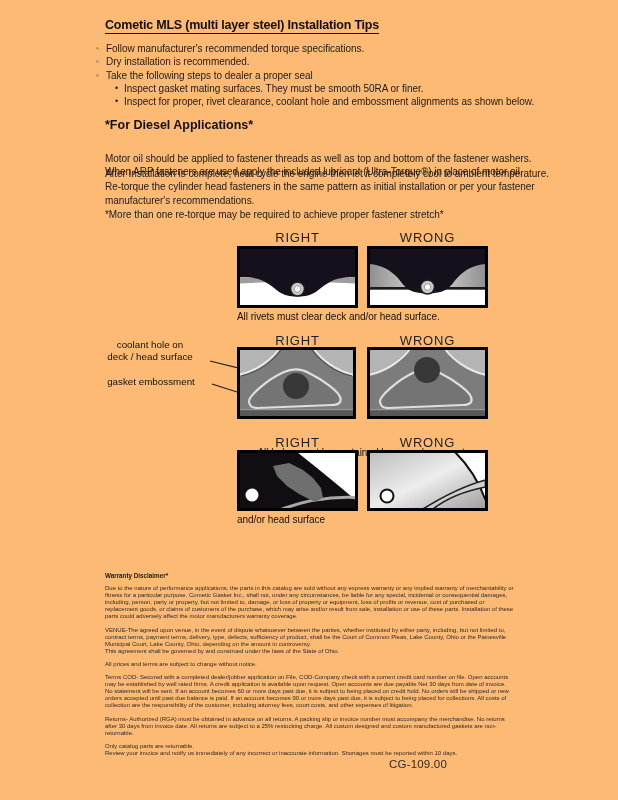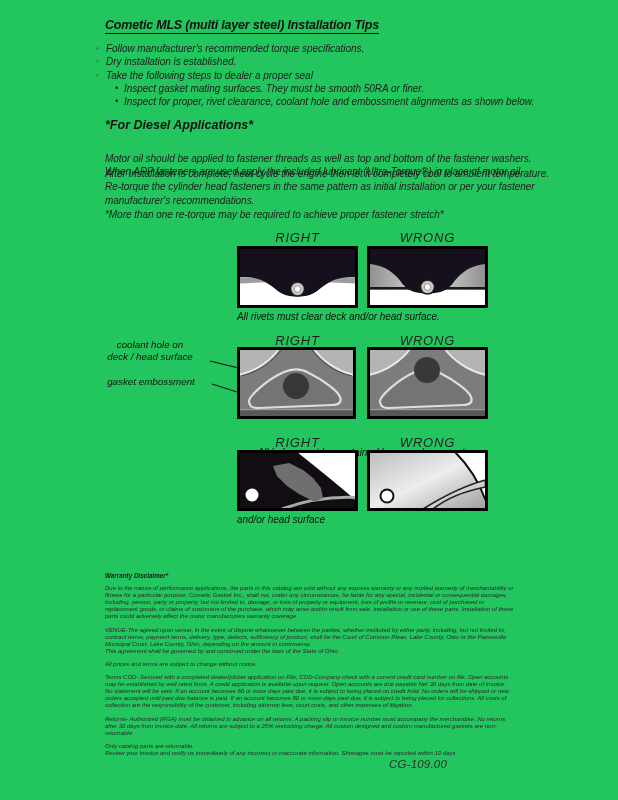--- a/index.html
+++ b/index.html
@@ -1,17 +1,17 @@
 <!DOCTYPE html>
 <html><head>
 <meta charset="utf-8">
 <style>
   html,body{margin:0;padding:0;background:#ffffff;}
   body{width:618px;height:800px;font-family:"Liberation Sans",sans-serif;color:#1c1c1c;}
-  .page{position:relative;width:618px;height:800px;background:#22c55e;overflow:hidden;font-style:italic;}
+  .page{position:relative;width:618px;height:800px;background:#fdba74;overflow:hidden;}
 
   .title{position:absolute;left:105px;top:18px;font-size:12.5px;font-weight:bold;
          letter-spacing:-0.2px;border-bottom:1.6px solid #111;padding-bottom:1px;color:#111;}
 
   .tips{position:absolute;left:96px;top:42px;width:450px;font-size:10px;line-height:13.3px;letter-spacing:-0.05px;}
   .tip{display:flex;}
   .tip .m{width:10px;flex:none;font-size:8px;line-height:13.3px;}
   .sub{margin-left:19px;}
   .sub .m{width:9px;font-size:9px;}
 
@@ -44,21 +44,21 @@
 
   <div class="title">Cometic MLS (multi layer steel) Installation Tips</div>
 
   <div class="tips">
     <div class="tip">
       <span class="m">◦</span>
       <span>Follow manufacturer's recommended torque specifications.</span>
     </div>
     <div class="tip">
       <span class="m">◦</span>
-      <span>Dry installation is established.</span>
+      <span>Dry installation is recommended.</span>
     </div>
     <div class="tip">
       <span class="m">◦</span>
       <span>Take the following steps to dealer a proper seal</span>
     </div>
     <div class="tip sub">
       <span class="m">•</span>
       <span>Inspect gasket mating surfaces.  They must be smooth 50RA or finer.</span>
     </div>
     <div class="tip sub">

